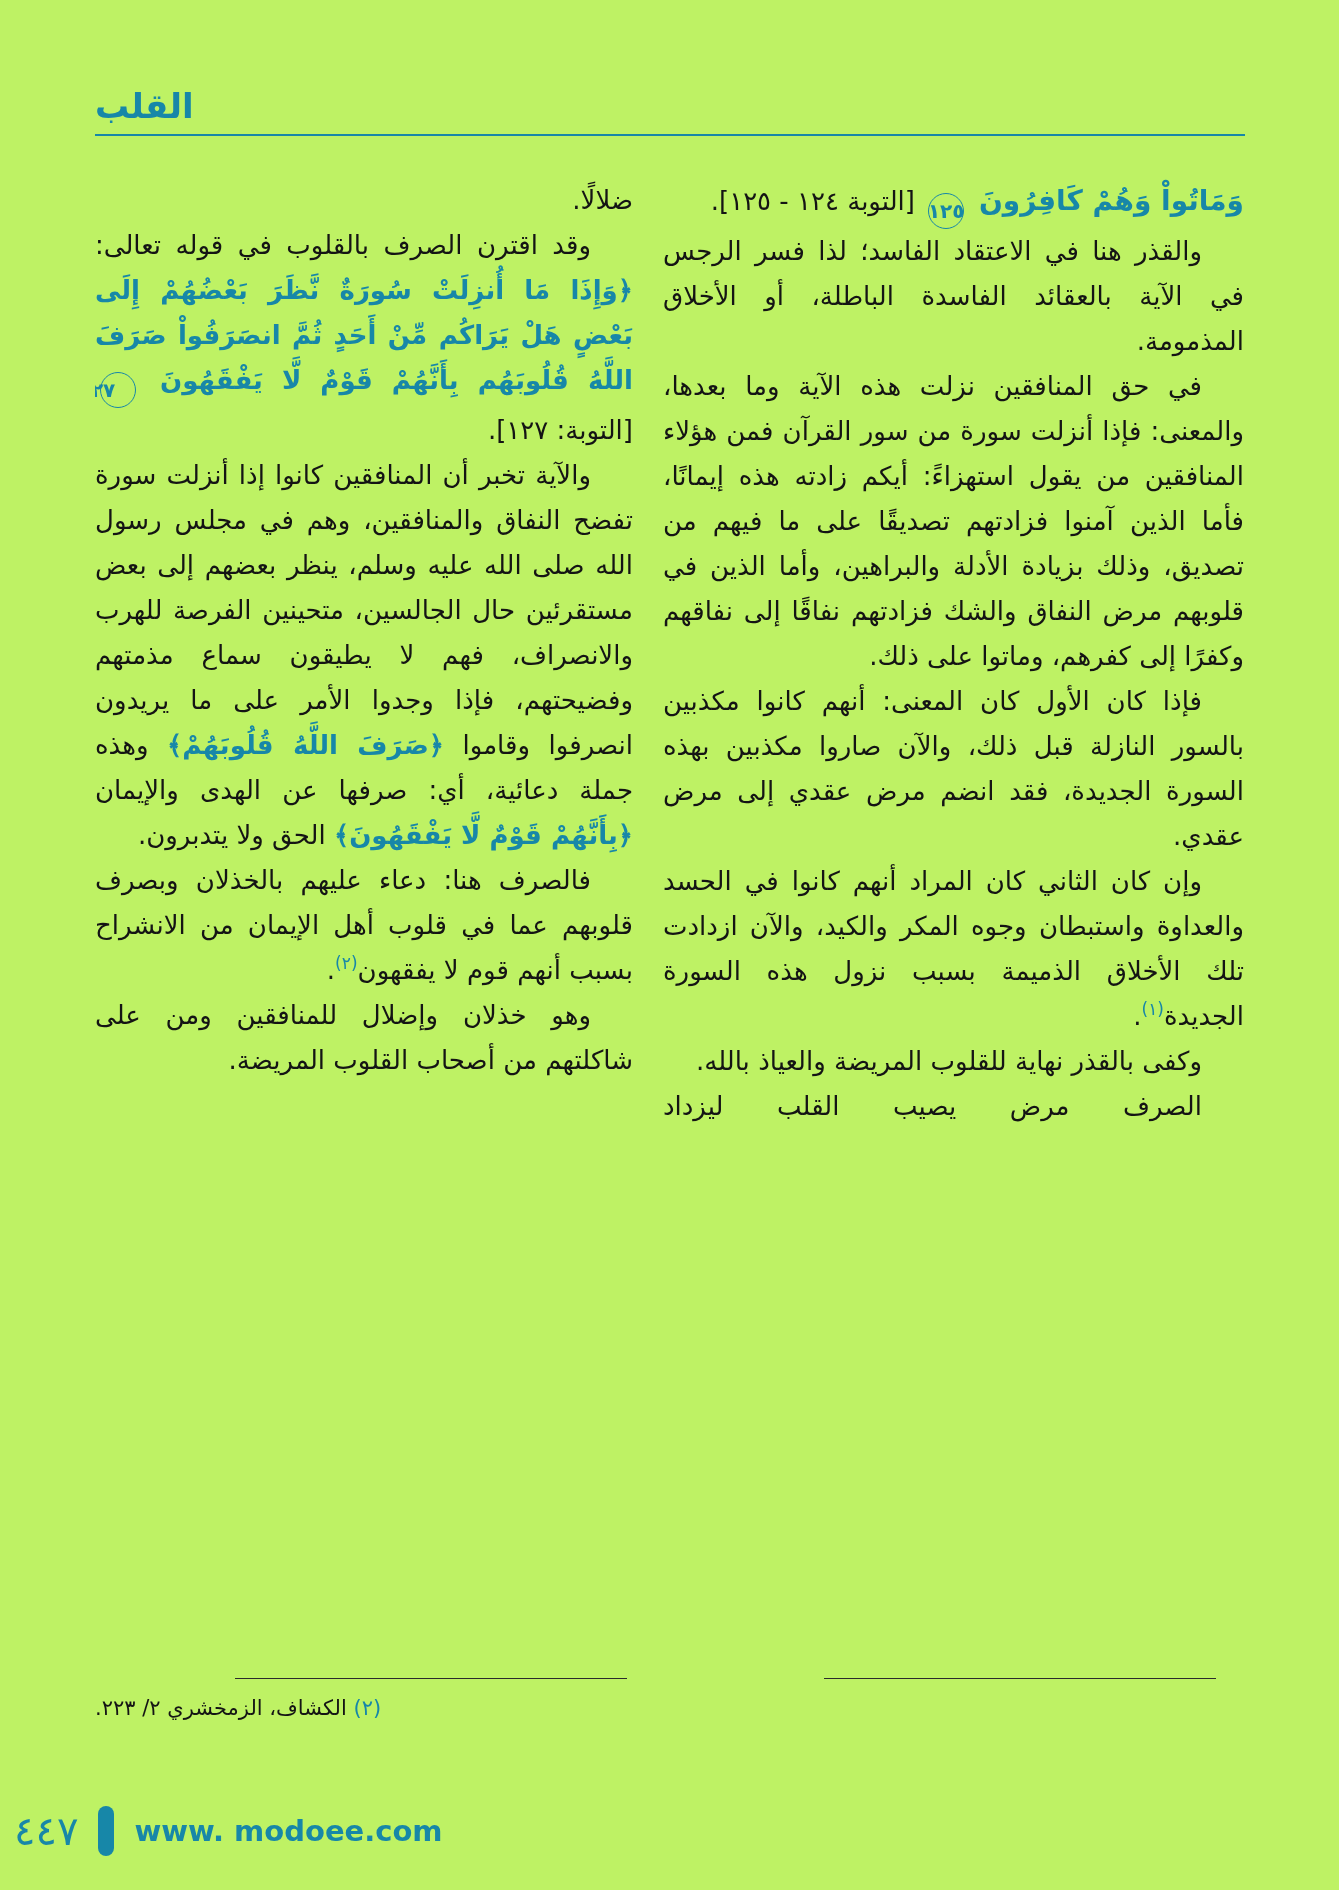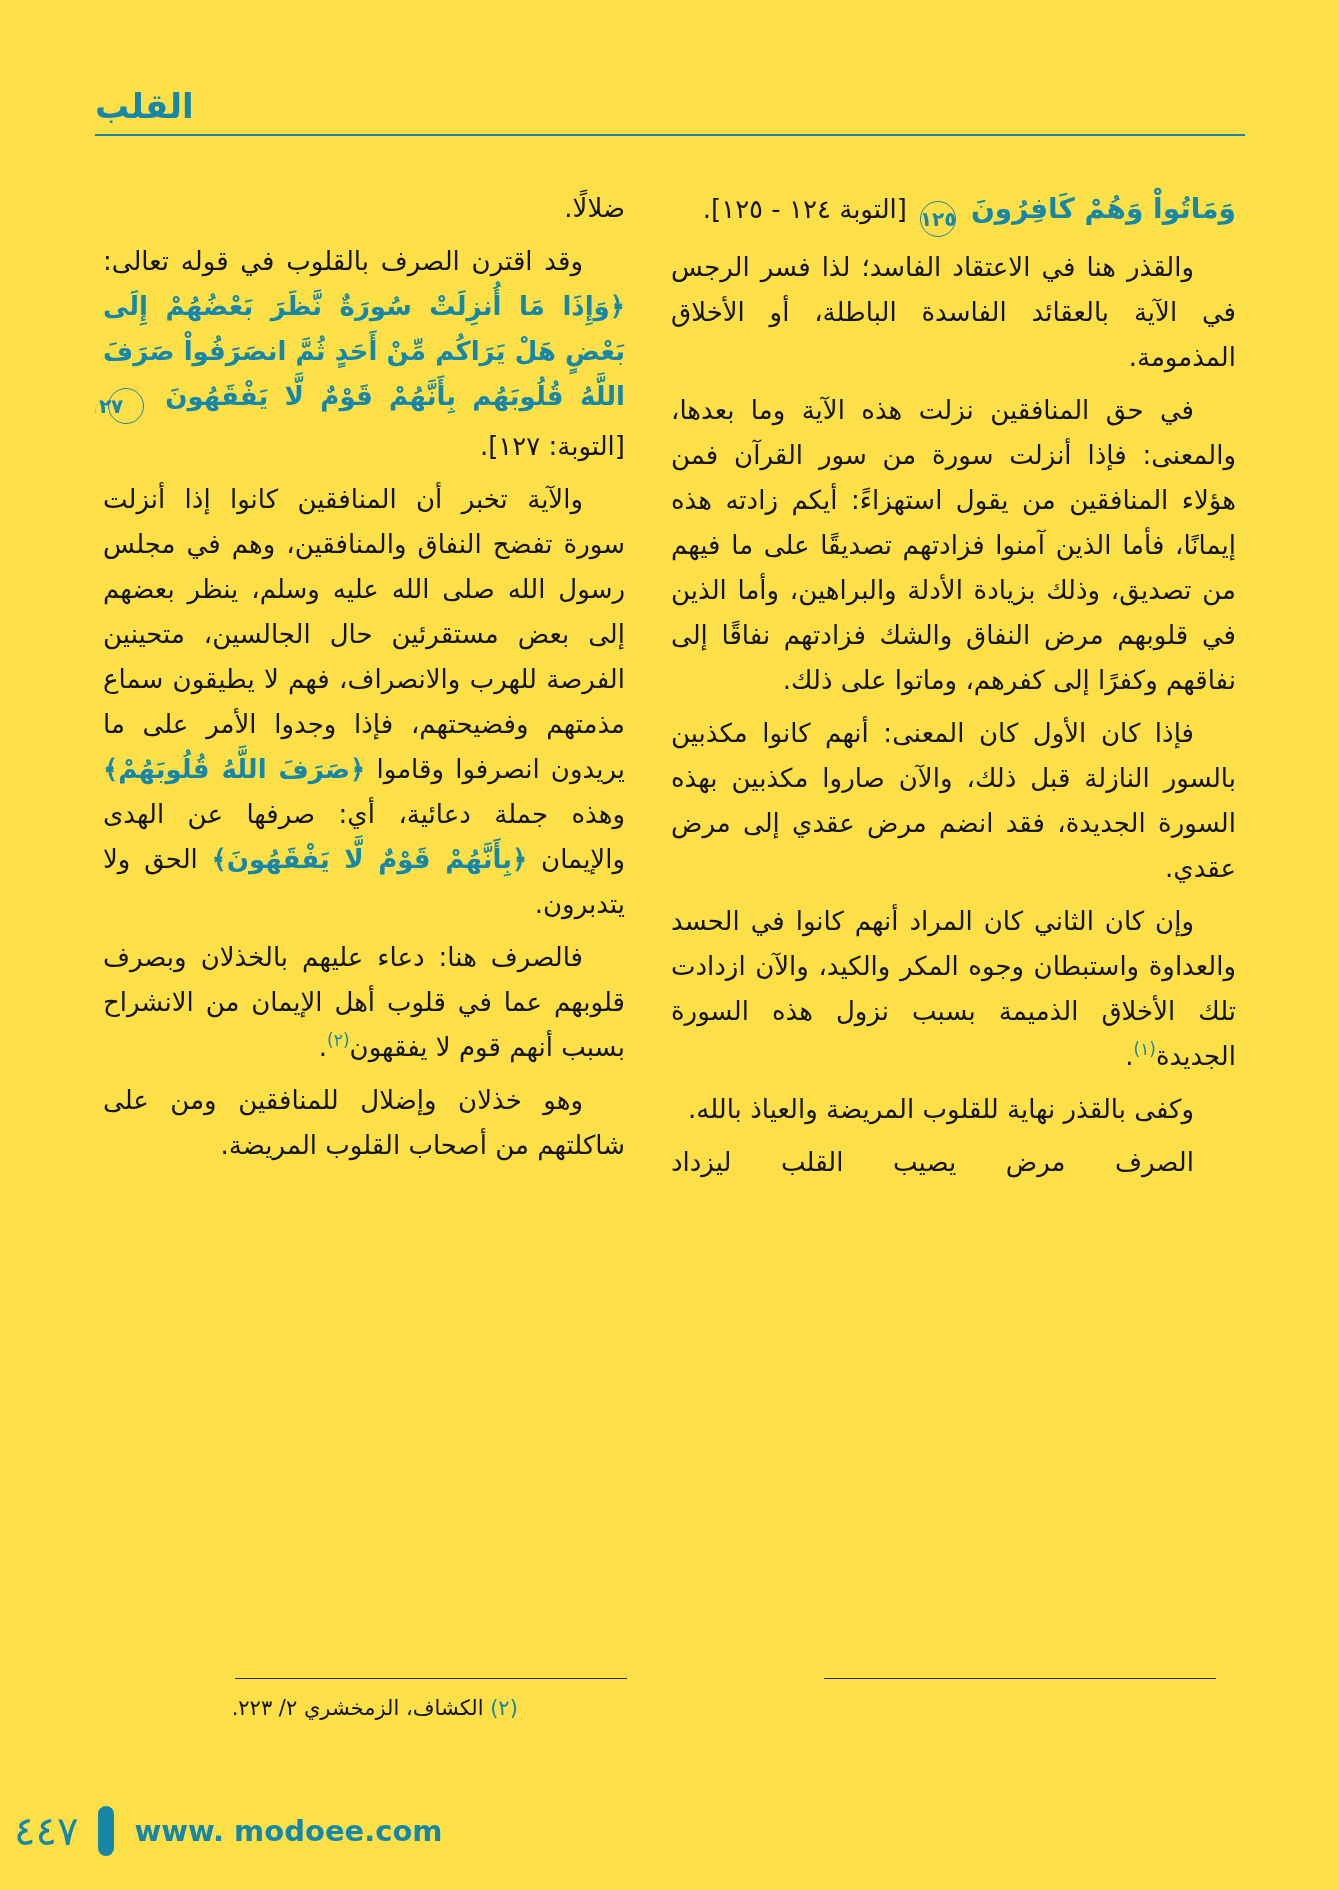--- a/index.html
+++ b/index.html
@@ -2,21 +2,21 @@
 <html lang="ar" dir="rtl" style="--accent: #1787a8; --ink: #141414;"><head>
 <meta charset="utf-8">
 <style>
   :root { --accent:#1787a8; --ink:#141414; }
   * { box-sizing:border-box; }
   html,body { margin:0; padding:0; background:#ffffff; }
   .page {
     position:relative;
     width:1339px; height:1890px;
     margin:0 auto;
-    background:#fde047;
+    background:#bef264;
     direction:rtl;
     font-family:"DejaVu Sans", sans-serif;
     color:var(--ink);
     overflow:hidden;
   }
 
   
   .page-header { position:absolute; top:84px; left:95px; right:94px; }
   .page-header h1 {
     margin:0; text-align:left;
@@ -28,21 +28,21 @@
 
   
   .columns {
     position:absolute; top:178px; right:95px; left:95px; height:1482px;
     display:flex; gap:30px; overflow:hidden;
   }
   .col { text-align:justify; font-size:26px; line-height:45px; color:var(--ink); }
   .col-right { flex:1.08; }
   .col-left  { flex:1; }
 
-  .para { margin:8px; }
+  .para { margin:0; }
   .para.normal { text-indent:42px; }
   .para.opening { text-indent:0; }
   .para.stretch { text-align-last:justify; }
   .para.heading {
     text-indent:0; text-align:center;
     font-weight:bold; font-size:30px;
     margin:16px 0 10px 0;
   }
   .para.verse-line { text-indent:0; }
 
@@ -59,21 +59,21 @@
   .seg-fnref {
     color:var(--accent); font-size:17px;
     vertical-align:super; line-height:1;
   }
 
   
   .footnotes {
     position:absolute; top:1678px; right:95px; left:95px;
     display:flex; gap:30px; direction:rtl;
   }
-  .footnote { flex:1; font-size:21px; line-height:34px; text-align:center; }
+  .footnote { flex:1; font-size:21px; line-height:34px; text-align:left; }
   .fn-rule { height:0; border-top:1.6px solid #2b2b2b; width:70%; margin:0 28px 12px auto; }
   .footnote .seg-fnnum { color:var(--accent); }
   .footnote .seg-text { color:var(--ink); }
 
   
   .page-footer {
     position:absolute; left:14px; bottom:34px;
     display:flex; direction:ltr; align-items:center; gap:20px;
   }
   .page-number { color:var(--accent); font-size:40px; font-weight:normal; line-height:1; }

